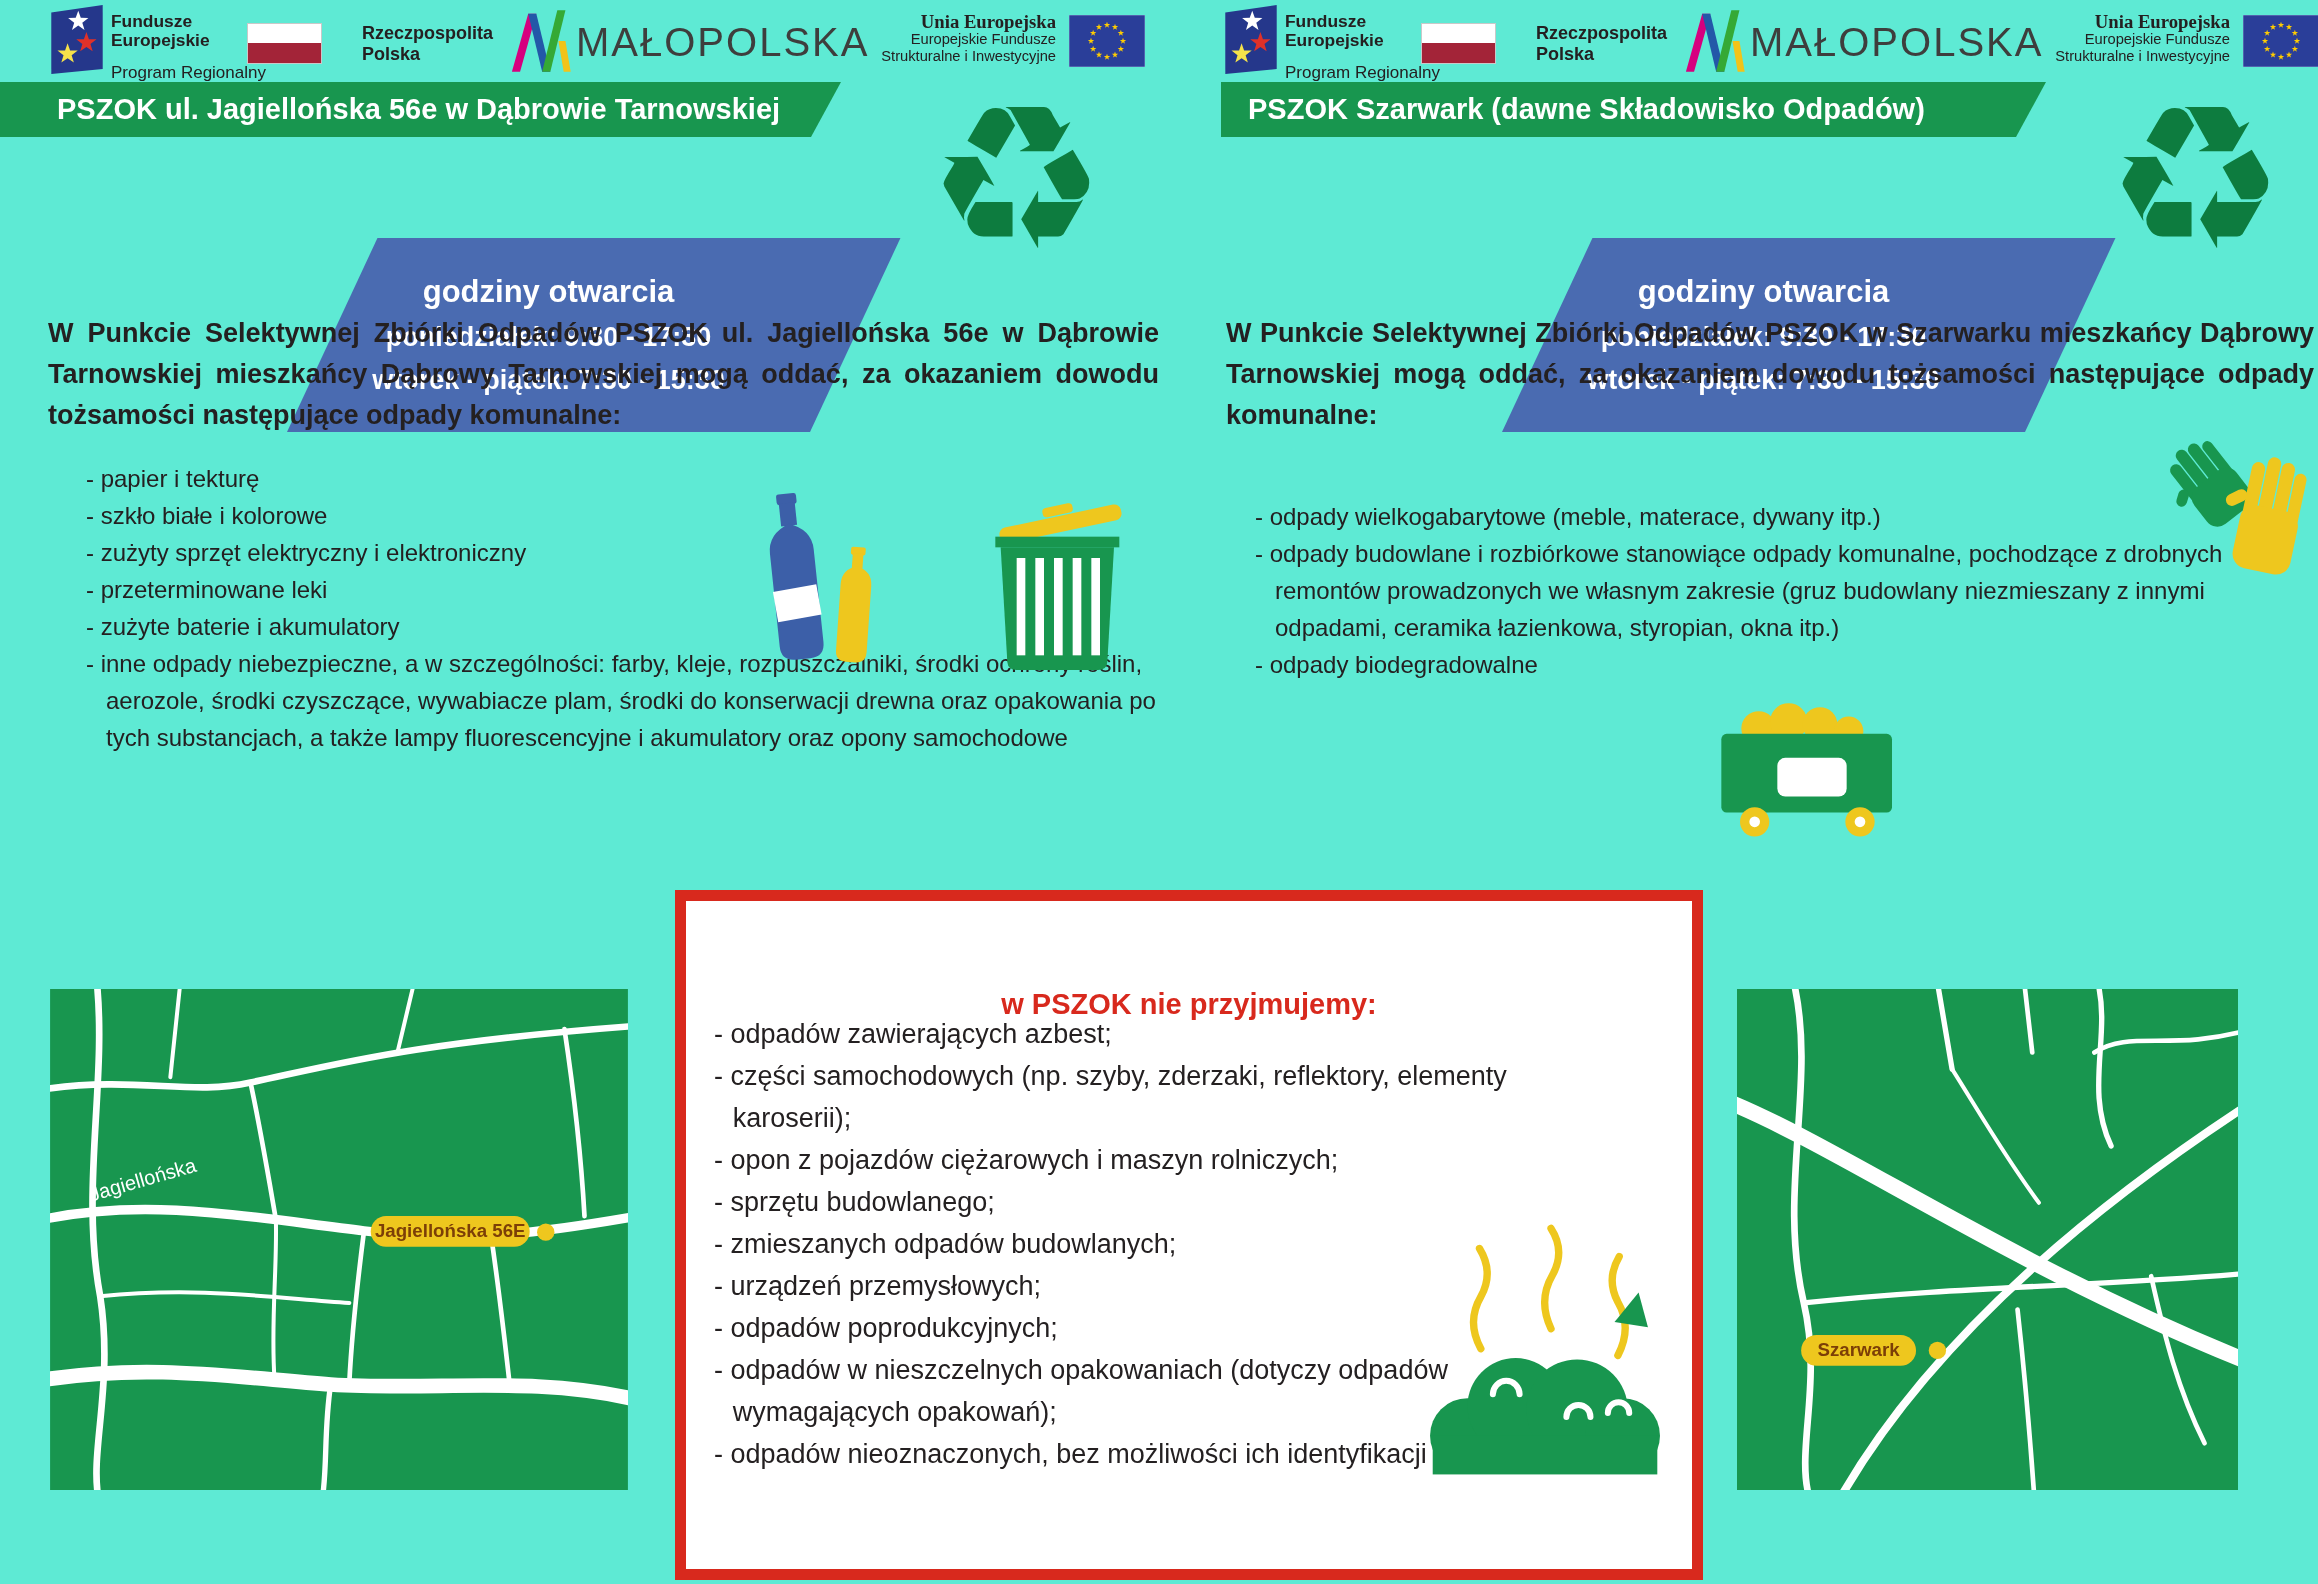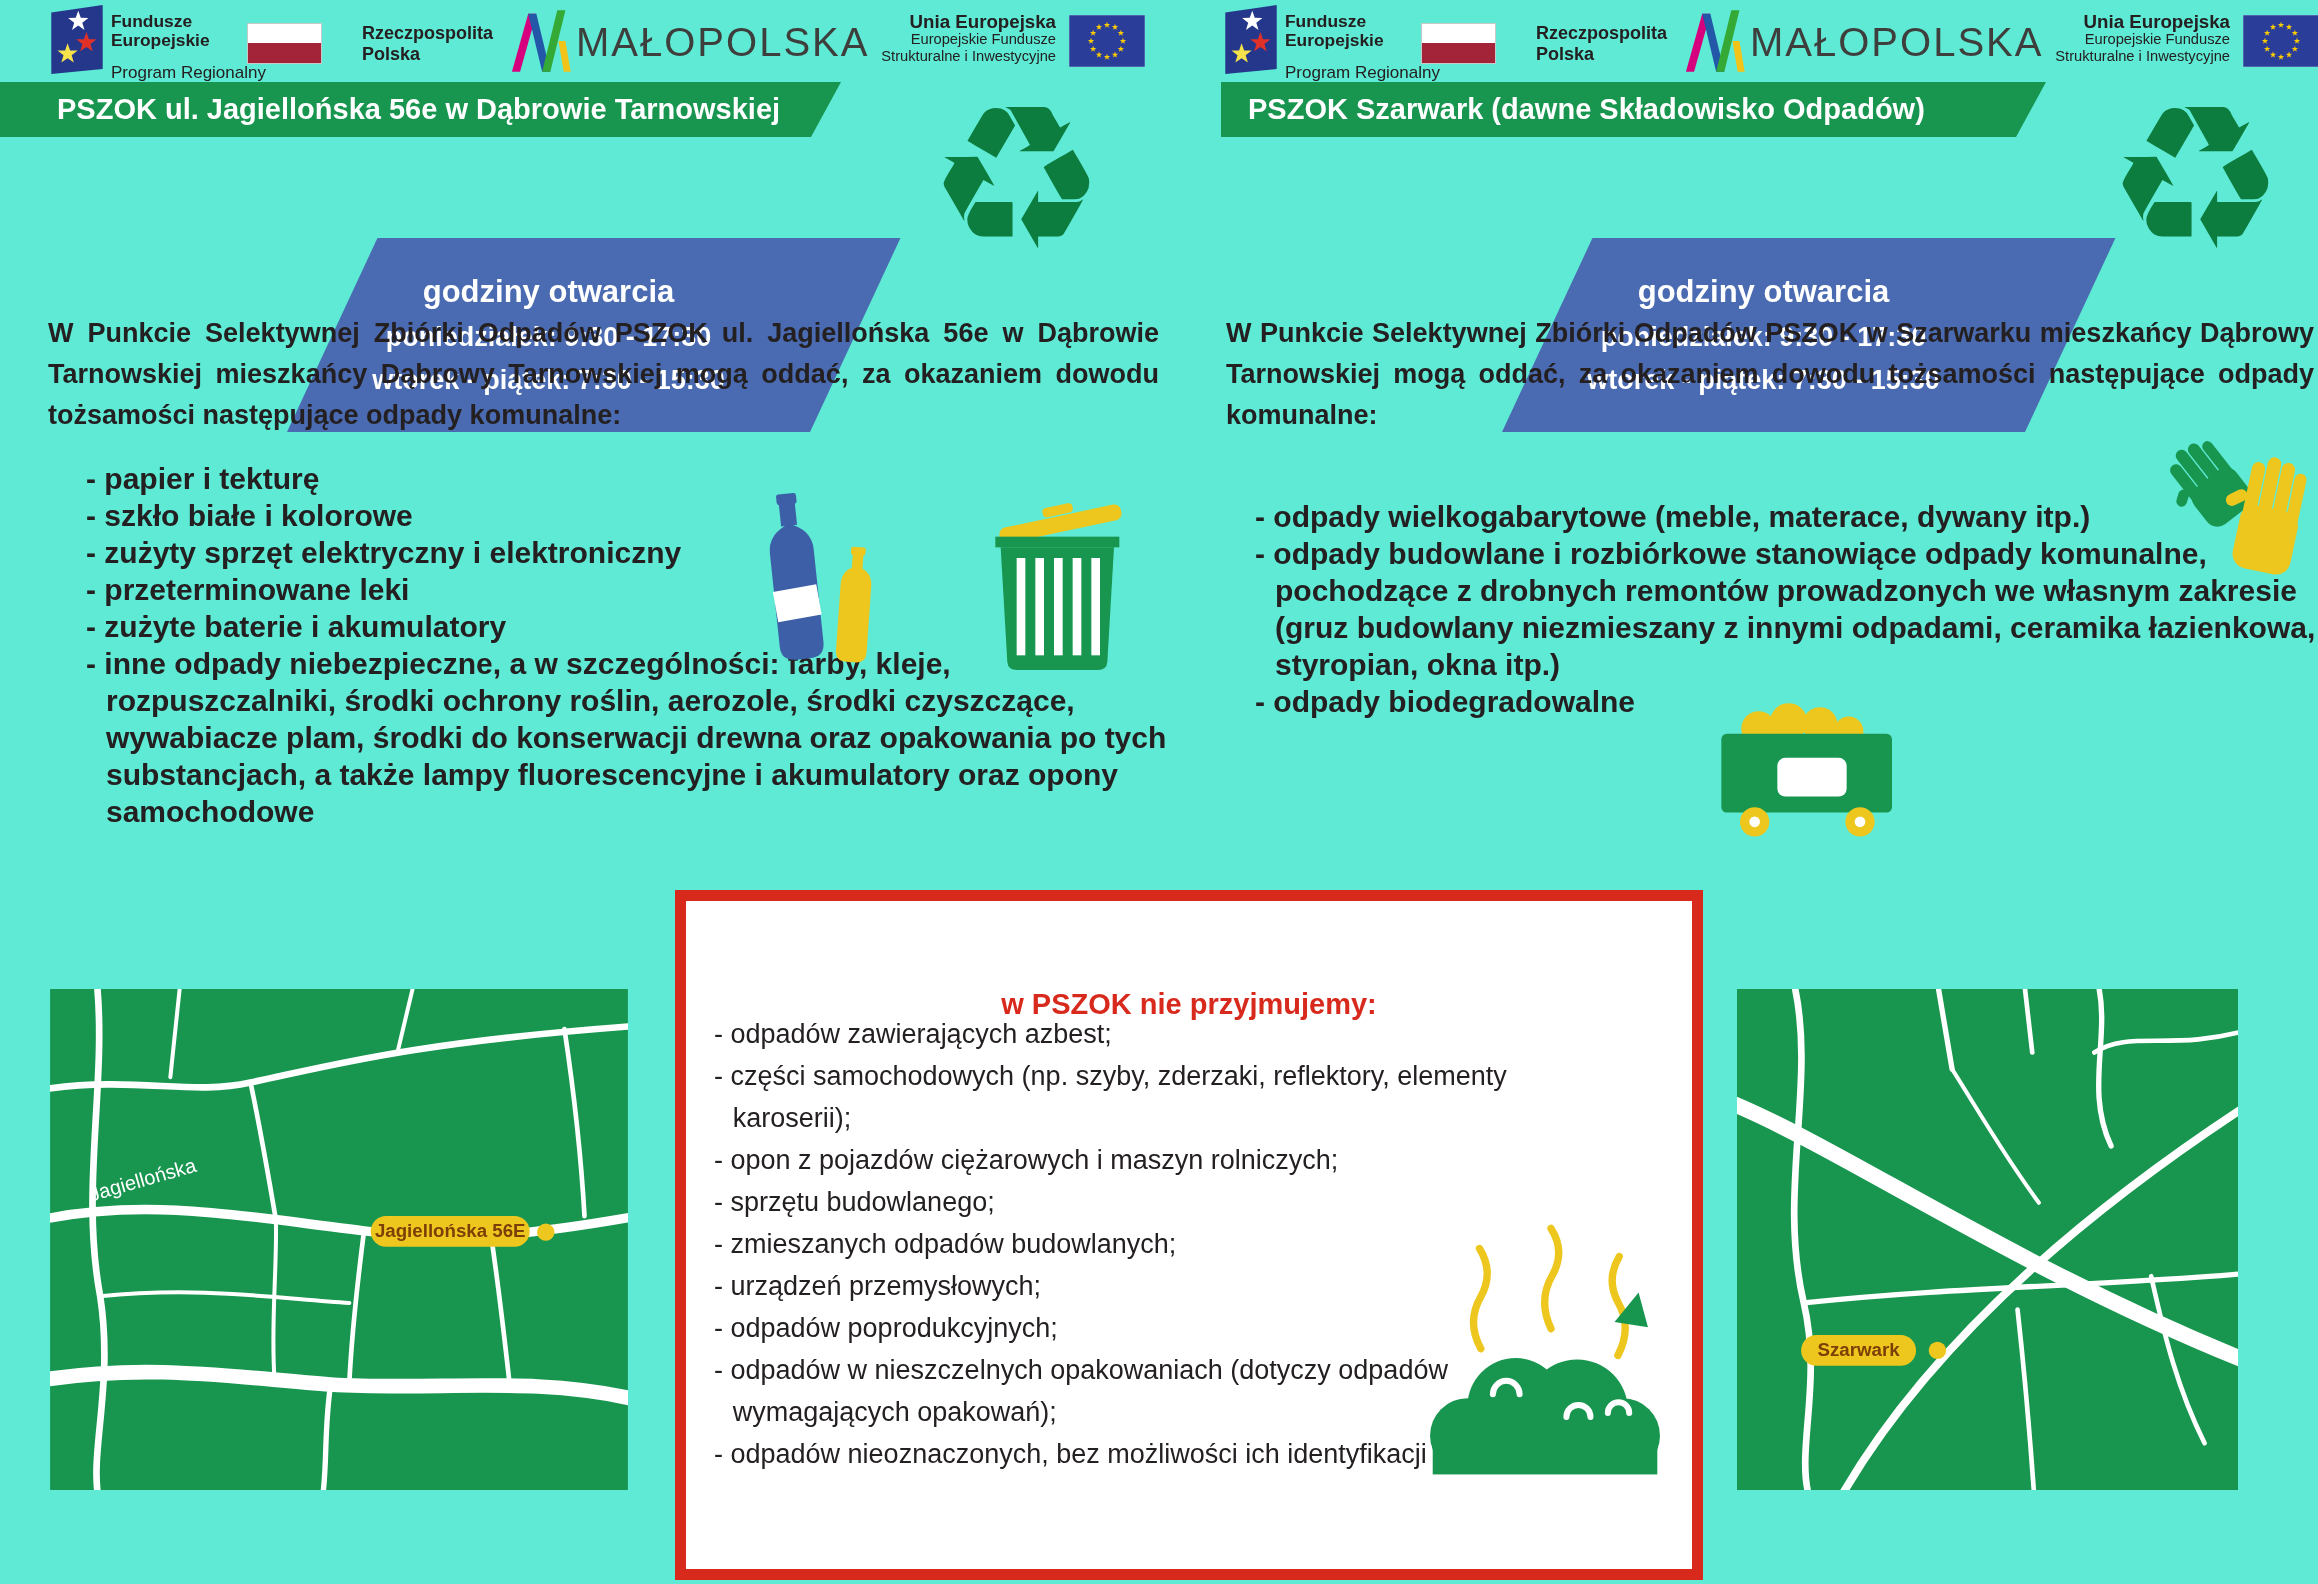--- a/index.html
+++ b/index.html
@@ -10,42 +10,42 @@
   
   .banner{position:absolute;top:5.3px;width:1103px;height:69px;}
   .fe-text{position:absolute;left:64px;top:6.7px;line-height:19.4px;font-size:17.4px;font-weight:700;}
   .fe-text .small{font-size:17px;font-weight:400;margin-top:12px;}
   .flag-pl{position:absolute;left:200px;top:17.4px;width:75px;height:41px;border:0.7px solid #c9c9c9;box-sizing:border-box;}
   .flag-pl .w{height:50%;background:#ffffff;}
   .flag-pl .r{height:50%;background:#a32438;}
   .pl-text{position:absolute;left:291px;top:17.4px;font-size:18px;font-weight:700;line-height:21px;margin-left:24px;}
   .malo-text{position:absolute;left:529px;top:14.7px;font-size:40px;font-weight:500;letter-spacing:2px;color:#3e3e3d;}
   .eu-text{position:absolute;left:768px;width:241px;top:8px;text-align:right;line-height:17.4px;}
-  .eu-text .b{font-size:18.7px;font-weight:700;}
+  .eu-text .b{font-size:18.7px;font-weight:700;font-family:Liberation Serif, serif;}
   .eu-text .s{font-size:14.7px;font-weight:400;}
   .eu-flag{position:absolute;left:1022px;top:9.4px;}
 
   
   .gbar{position:absolute;top:82px;height:55px;background:#18964f;color:#fff;
         font-size:29px;font-weight:700;line-height:55px;white-space:nowrap;
         clip-path:polygon(0 0,100% 0,calc(100% - 30px) 100%,0 100%);}
   
   .hours{position:absolute;top:238px;width:523px;height:194px;background:#4a6bb1;
          transform:skewX(-25deg);transform-origin:0 100%;}
   .hours-in{width:100%;height:100%;transform:skewX(25deg);transform-origin:0 100%;
             display:flex;flex-direction:column;align-items:center;justify-content:center;
             color:#fff;text-align:center;gap:12px;}
   .hours-title{font-size:31px;font-weight:700;}
   .hours-line{font-size:27px;font-weight:700;}
 
   .recycle{position:absolute;font-family:"DejaVu Sans",sans-serif;font-size:200px;line-height:200px;color:#0d7c3f;}
 
   .intro{position:absolute;top:313px;font-size:27px;font-weight:700;line-height:41px;text-align:justify;}
 
-  .wlist{position:absolute;font-size:30px;font-weight:700;line-height:37px;}
+  .wlist{position:absolute;font-size:24px;font-weight:400;line-height:37px;}
   .wlist .it{padding-left:20px;text-indent:-20px;}
 
   
   .redbox{position:absolute;left:675px;top:890px;width:1028px;height:690px;
           border:11.4px solid #d8291d;background:#fff;box-sizing:border-box;}
   .redbox-title{position:absolute;left:0;top:39px;width:100%;text-align:center;
                 color:#d8291d;font-size:29px;font-weight:700;margin-top:48px;}
   .redbox-list{position:absolute;left:28px;top:112px;width:889px;font-size:27px;line-height:42px;}
   .redbox-list .it{padding-left:18.7px;text-indent:-18.7px;}
 

